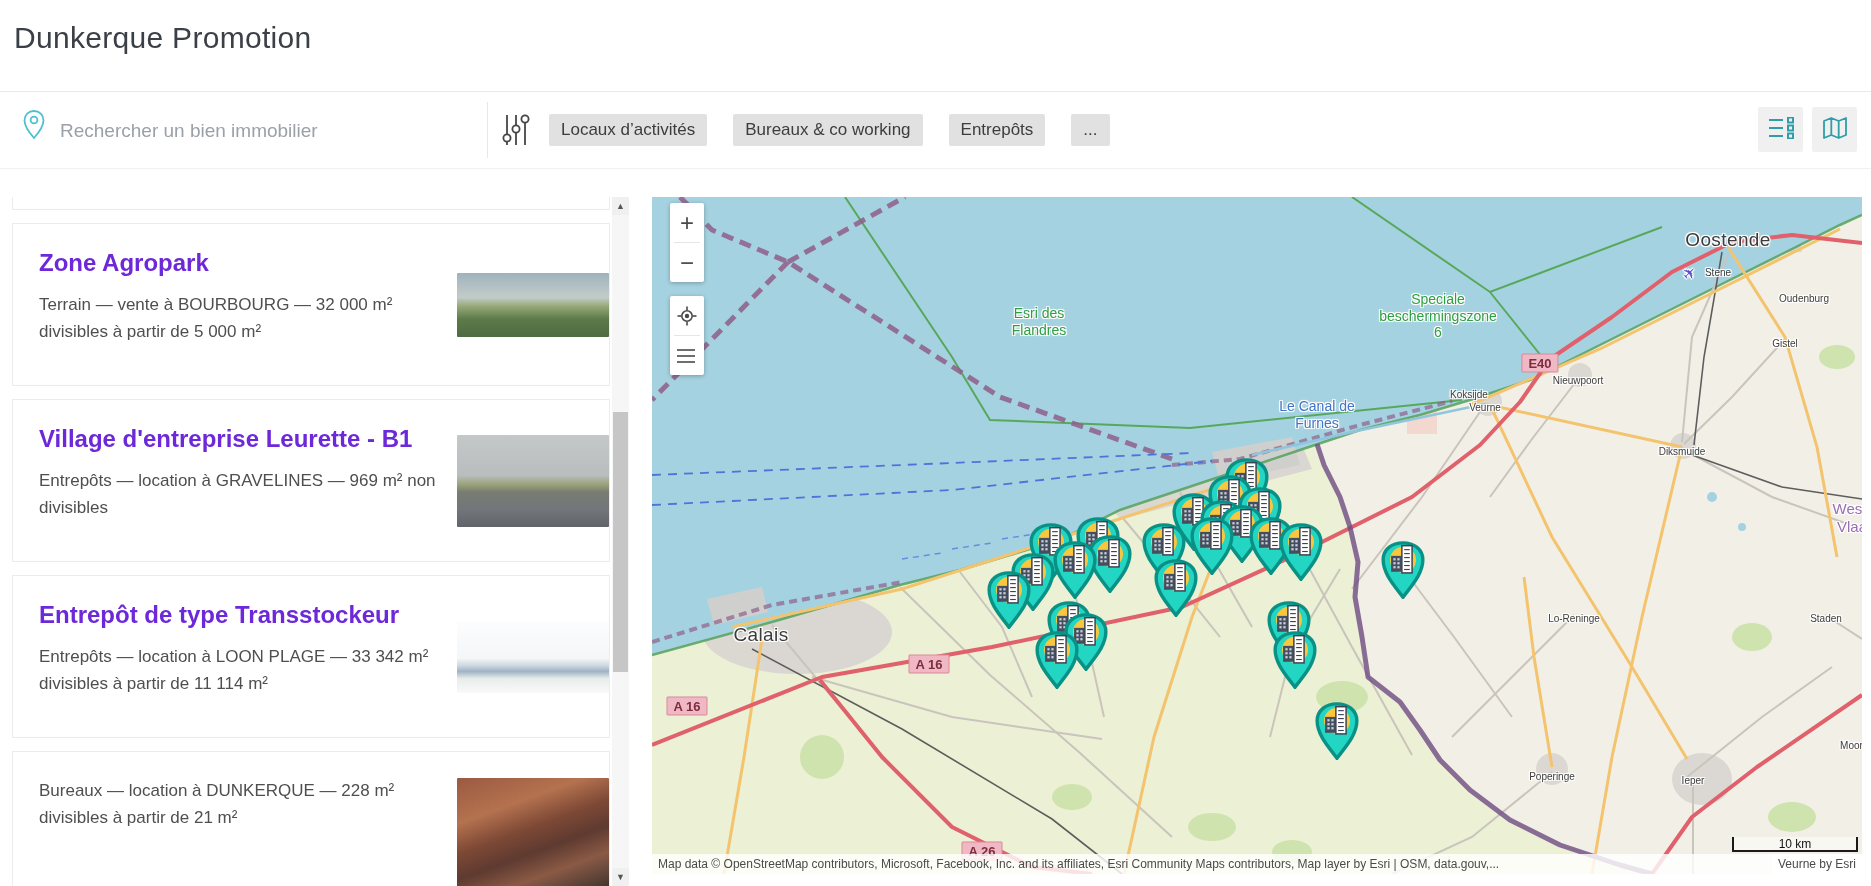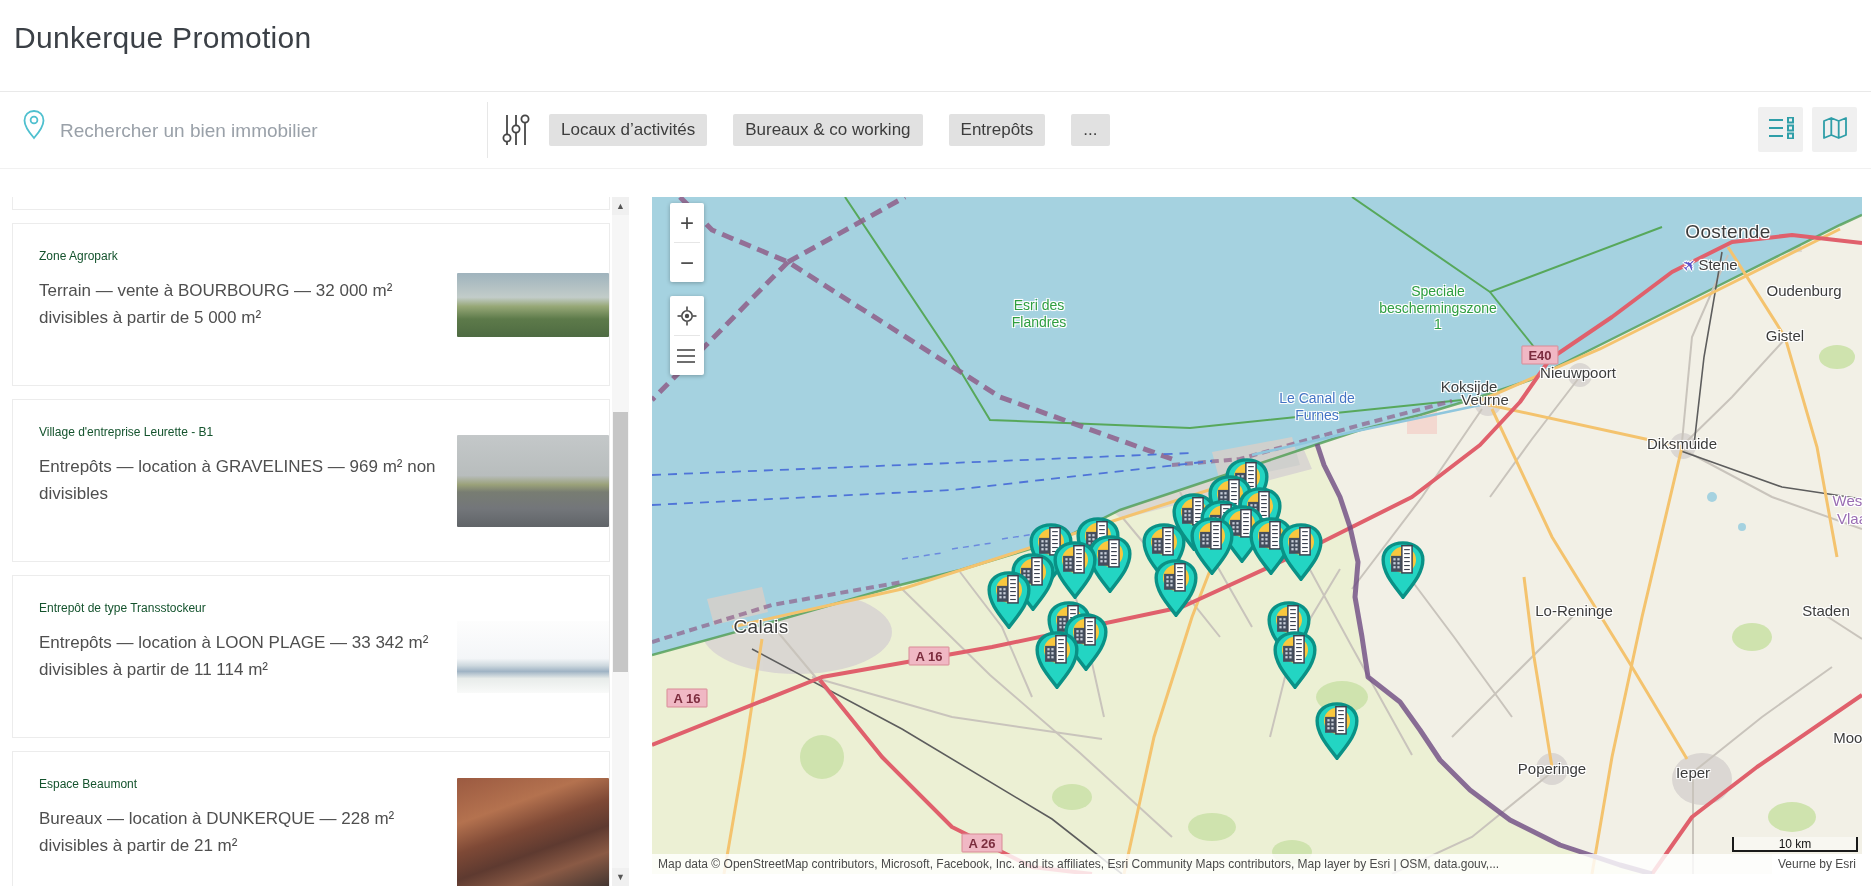--- a/index.html
+++ b/index.html
@@ -21,40 +21,40 @@
   .chip-row{position:absolute;left:549px;top:0;height:76px;display:flex;align-items:center;gap:26px;}
   .chip{background:#e1e1e1;color:#3d3d3d;font-size:17px;padding:6px 12px;border-radius:2px;white-space:nowrap;cursor:pointer;}
   .view-btns{position:absolute;right:14px;top:15px;display:flex;gap:9px;}
   .view-btn{width:45px;height:45px;background:#f0f0f0;border:none;border-radius:2px;display:flex;align-items:center;justify-content:center;cursor:pointer;padding:0;}
 
   
   .content{position:absolute;top:197px;left:0;width:1871px;height:689px;}
   .listings{position:absolute;left:12px;top:0;width:598px;height:689px;overflow:hidden;}
   .card-partial{height:12px;border:1px solid #ececec;border-top:none;background:#fff;margin-bottom:13px;}
   .card{position:relative;height:163px;border:1px solid #ececec;background:#fff;margin-bottom:13px;padding:25px 172px 0 26px;box-sizing:border-box;}
-  .card h3{margin:0 0 14px;font-size:12px;color:#14532d;font-weight:400;}
+  .card h3{margin:0 0 14px;font-size:24px;color:#6d28d9;font-weight:700;}
   .card p{margin:0;font-size:17px;color:#4f4f4f;line-height:27px;}
   .thumb{position:absolute;right:0;top:50%;transform:translateY(-50%);width:152px;border-radius:1px;}
   .img-aerial-fields{height:64px;background:linear-gradient(180deg,#9fb3bd 0%,#c2ccc9 38%,#97a877 52%,#5d7a4a 72%,#4e6b42 100%);}
   .img-warehouse-street{height:92px;background:linear-gradient(180deg,#c4c8c9 0%,#b8bdbd 44%,#9aa179 54%,#787d72 62%,#73767a 80%,#606468 100%);}
   .img-warehouse-3d{height:72px;background:linear-gradient(180deg,#fdfdfd 0%,#f4f6f8 52%,#cdd8de 62%,#9fb3c4 70%,#e8ecea 80%,#f9faf9 100%);}
   .img-brick-aerial{height:110px;background:linear-gradient(160deg,#9b5a41 0%,#b4724f 28%,#7e4936 46%,#5e3a30 62%,#8a5a45 78%,#3f332f 100%);}
 
   
   .scrollbar{position:absolute;left:612px;top:0;width:17px;height:689px;background:#f6f6f6;}
   .sb-btn{position:absolute;left:0;width:17px;height:18px;background:#f0f0f0;color:#555;font-size:9px;display:flex;align-items:center;justify-content:center;cursor:pointer;}
   .sb-up{top:0;}
   .sb-down{bottom:0;}
   .sb-thumb{position:absolute;left:1px;width:15px;top:215px;height:260px;background:#c6c6c6;cursor:pointer;}
 
   
   .map{position:absolute;left:652px;top:0;width:1210px;height:677px;overflow:hidden;background:#f2f0e6;}
   .map svg.base,.markers-svg,.labels-layer{position:absolute;left:0;top:0;width:1210px;height:677px;}
-  .labels-layer{overflow:hidden;pointer-events:none;}
-  .mlabel{position:absolute;transform:translate(-50%,-50%);white-space:pre-line;text-align:center;color:#3c3c3c;font-size:15px;line-height:1.18;
+  .labels-layer{overflow:hidden;pointer-events:none;margin-top:8px;}
+  .mlabel{position:absolute;transform:translate(-50%,-50%);white-space:pre-line;text-align:center;color:#3c3c3c;font-size:10px;line-height:1.18;
     text-shadow:-1px -1px 0 #fff,1px -1px 0 #fff,-1px 1px 0 #fff,1px 1px 0 #fff,0 0 3px #fff;}
   .mlabel.city-lg{font-size:19px;letter-spacing:.4px;}
   .mlabel.nature{color:#2e9e40;font-size:14px;}
   .mlabel.water{color:#4273c4;font-size:14px;}
   .mlabel.region{color:#9a6db3;font-size:15px;}
   .mlabel.airport{color:#5b50c8;font-size:16px;transform:translate(-50%,-50%) rotate(-45deg);}
   .shield{position:absolute;transform:translate(-50%,-50%);background:#f0b8c4;border:1px solid #d98a96;color:#7c2d3e;font-size:13px;font-weight:bold;padding:1px 6px;border-radius:1px;white-space:nowrap;}
 
   
   .ctl-panel{position:absolute;background:#fff;border-radius:2px;box-shadow:0 1px 4px rgba(0,0,0,.28);width:34px;}
@@ -141,21 +141,20 @@
           <h3>Village d'entreprise Leurette - B1</h3>
           <p>Entrepôts — location à GRAVELINES — 969 m² non divisibles</p>
           <div class="thumb img-warehouse-street"></div>
         </article>
         <article class="card">
           <h3>Entrepôt de type Transstockeur</h3>
           <p>Entrepôts — location à LOON PLAGE — 33 342 m² divisibles à partir de 11 114 m²</p>
           <div class="thumb img-warehouse-3d"></div>
         </article>
         <article class="card">
-          <h3>Espace Beaumont</h3>
           <p>Bureaux — location à DUNKERQUE — 228 m² divisibles à partir de 21 m²</p>
           <div class="thumb img-brick-aerial"></div>
         </article>
       </div>
 
     <div class="scrollbar">
       <div class="sb-btn sb-up">▲</div>
       <div class="sb-thumb"></div>
       <div class="sb-btn sb-down">▼</div>
     </div>
@@ -320,21 +319,21 @@
           <span class="mlabel town" style="left: 1174px; top: 414px;">Staden</span>
           <span class="mlabel town" style="left: 922px; top: 414px;">Lo-Reninge</span>
           <span class="mlabel town" style="left: 1202px; top: 541px;">Moors</span>
           <span class="mlabel town" style="left: 900px; top: 572px;">Poperinge</span>
           <span class="mlabel town" style="left: 1041px; top: 576px;">Ieper</span>
           <span class="mlabel city-lg" style="left: 109px; top: 430px;">Calais</span>
           <span class="mlabel nature" style="left: 387px; top: 117px;">Esri des
 Flandres</span>
           <span class="mlabel nature" style="left: 786px; top: 111px;">Speciale
 beschermingszone
-1</span>
+6</span>
           <span class="mlabel water" style="left: 665px; top: 210px;">Le Canal de
 Furnes</span>
           <div class="shield" style="left: 888px; top: 158px;">E40</div>
           <div class="shield" style="left: 277px; top: 459px;">A 16</div>
           <div class="shield" style="left: 35px; top: 501px;">A 16</div>
           <div class="shield" style="left: 330px; top: 646px;">A 26</div>
         </div>
 
       <svg class="markers-svg" id="markers-svg" viewBox="0 0 1210 677">
           <use href="#pin-symbol" x="570" y="260" width="50" height="59"></use>

